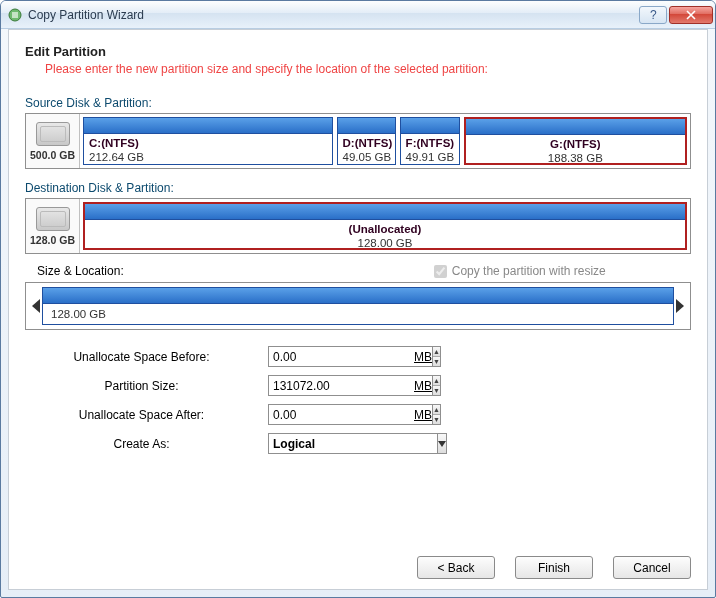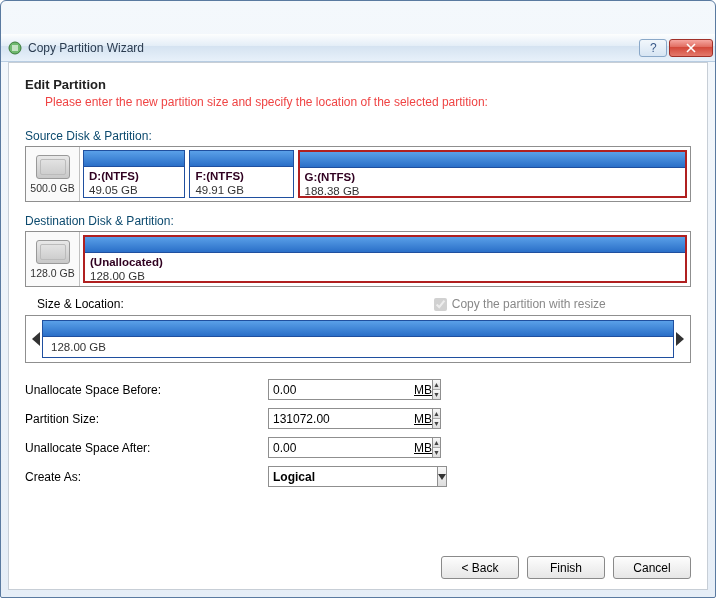--- a/index.html
+++ b/index.html
@@ -1,61 +1,61 @@
 <!DOCTYPE html>
 <html><head>
 <meta charset="utf-8">
 <style>
   * { box-sizing: border-box; margin: 0; padding: 0; font-family: "Segoe UI", Tahoma, sans-serif; font-size: 12px; }
   body { background: #fff; }
   .window { width: 716px; height: 598px; border: 1px solid #5a7aa0; background: linear-gradient(#f4f8fc, #e6eef7); border-radius: 6px 6px 2px 2px; overflow: hidden; display: flex; flex-direction: column; }
-  .titlebar { height: 28px; background: linear-gradient(#fdfefe, #e3edf7 45%, #d5e3f1 46%, #e8f1fa); display: flex; align-items: center; padding: 0 2px 0 6px; border-bottom: 1px solid #b8cde2; margin-top: 33px; }
+  .titlebar { height: 28px; background: linear-gradient(#fdfefe, #e3edf7 45%, #d5e3f1 46%, #e8f1fa); display: flex; align-items: center; padding: 0 2px 0 6px; border-bottom: 1px solid #b8cde2; }
   .titlebar .icon { width: 16px; height: 16px; margin-right: 5px; display:flex; align-items:center; justify-content:center;}
   .titlebar .title { flex: 1; color: #2b3c50; }
   .tbtn { width: 28px; height: 18px; border: 1px solid #8aa8c8; border-radius: 3px; margin-left: 2px; display:flex; align-items:center; justify-content:center; background: linear-gradient(#f2f7fc,#d7e5f3); cursor:default;}
   .tbtn.close { width: 44px; background: linear-gradient(#f6a6a0,#e06b5f 45%,#d3483a 46%,#e3796c); border-color:#a03028;}
   .tbtn svg { display:block; }
   .client { flex:1; background:#fff; margin: 0 7px 7px 7px; border: 1px solid #c7ced6; display:flex; flex-direction:column; padding: 14px 16px 10px 16px; }
   .hdr-title { font-weight: bold; font-size: 13px; color:#222; }
   .hdr-sub { margin: 3px 0 14px 20px; color:#ef4444; }
   .sec-label { color:#0c4a6e; margin: 6px 0 3px 0; }
   .disk-row { display:flex; align-items:stretch; border:1px solid #8f8f8f; background:#fff; height:56px; }
-  .disk-icon { width:54px; border-right:1px solid #c0c0c0; display:flex; flex-direction:column; align-items:center; justify-content:center; background:#fafafa;}
+  .disk-icon { width:54px; border-right:1px solid #c0c0c0; display:flex; flex-direction:column; align-items:center; justify-content:center; background:#fafafa;font-weight:bold;}
   .disk-icon .hd { width:34px; height:24px; background: linear-gradient(#e8e8e8,#c8c8c8); border:1px solid #999; border-radius:3px; position:relative;}
   .disk-icon .hd:before { content:""; position:absolute; left:3px; top:3px; right:3px; bottom:3px; border:1px solid #bbb; border-radius:2px;}
   .disk-icon .cap { font-size:10.5px; color:#333; margin-top:3px;}
   .parts { flex:1; display:flex; gap:4px; padding:3px;}
   .part { border:1px solid #1f4f9f; display:flex; flex-direction:column; min-width:0; position:relative; background:#fff;}
-  .part.selected { border:2px solid #b02020; }
+  .part.selected { border:2px solid #b02020;text-align:center; }
   .phead { height:16px; background:linear-gradient(#5aa0e8,#2a6fc8); border-bottom:1px solid #1f4f9f;}
   .pbody { flex:1; padding:2px 5px 0 5px; line-height:1.25; overflow:hidden; white-space:nowrap;}
   .pname { font-weight:bold; color:#300020; font-size:11.5px;}
   .psize { color:#333; font-size:11.5px;}
   .sizeloc-row { display:flex; align-items:center; margin:10px 0 4px 12px;}
   .sizeloc-row .lbl { flex:0 0 auto;}
   .chk { margin-left: 310px; display:flex; align-items:center; color:#888;}
   .chk input { margin-right:5px; accent-color:#888;}
   .resize-wrap { border:1px solid #8f8f8f; padding:4px; display:flex; align-items:stretch; height:48px; margin-bottom:16px; background:#fff;}
   .handle { width:12px; display:flex; align-items:center; justify-content:center; cursor:ew-resize;}
   .handle svg { display:block;}
   .resize-bar { flex:1; border:1px solid #1f4f9f; display:flex; flex-direction:column;}
   .resize-bar .pbody { padding:3px 8px;}
   .form { display:grid; grid-template-columns: 1fr 140px 40px 1fr; row-gap:8px; align-items:center;}
-  .form .flabel { grid-column:1; text-align:left; padding-right:10px;}
+  .form .flabel { grid-column:1; text-align:center; padding-right:10px;}
   .form .finput { grid-column:2; display:flex;}
   .form .funit { grid-column:3; padding-left:6px;text-decoration:underline;}
   .spin { display:flex; width:140px;}
   .spin input { flex:1; border:1px solid #8f8f8f; border-right:none; padding:2px 4px; height:21px;}
   .spin .btns { width:17px; display:flex; flex-direction:column; border:1px solid #8f8f8f;}
   .spin .btns div { flex:1; background:linear-gradient(#f8f8f8,#ddd); display:flex; align-items:center; justify-content:center; cursor:default; font-size:7px; color:#444;}
   .spin .btns div:first-child { border-bottom:1px solid #aaa;}
   .combo { display:flex; width:140px;}
   .combo input { flex:1; border:1px solid #8f8f8f; border-right:none; padding:6px 4px; height:21px; background:#fff;font-weight:bold;}
   .combo .cbtn { width:17px; border:1px solid #8f8f8f; background:linear-gradient(#f8f8f8,#ddd); display:flex; align-items:center; justify-content:center; cursor:default;}
-  .footer { margin-top:auto; display:flex; justify-content:flex-end; gap:8px; padding-top:10px;}
+  .footer { margin-top:auto; display:flex; justify-content:flex-end; gap:20px; padding-top:10px;}
   .btn { width:78px; height:23px; border:1px solid #8a8a8a; border-radius:3px; background:linear-gradient(#fdfdfd,#e6e6e6); cursor:default; display:flex; align-items:center; justify-content:center;}
 </style>
 </head>
 <body>
 
 <div class="window">
   <div class="titlebar">
     <span class="icon">
       <svg width="16" height="16" viewBox="0 0 16 16">
           <circle cx="8" cy="8" r="6" fill="#6fb96f" stroke="#3a7a3a"></circle>
@@ -79,20 +79,27 @@
     <div class="hdr-title">Edit Partition</div>
     <div class="hdr-sub">Please enter the new partition size and specify the location of the selected partition:</div>
 
     <div class="sec-label">Source Disk &amp; Partition:</div>
     <div class="disk-row">
       <div class="disk-icon">
         <div class="hd"></div>
         <div class="cap">500.0 GB</div>
       </div>
       <div class="parts" id="src-parts">
+          <div class="part" style="flex: 212.64 1 0%;">
+            <div class="phead"></div>
+            <div class="pbody">
+              <div class="pname">C:(NTFS)</div>
+              <div class="psize">212.64 GB</div>
+            </div>
+          </div>
           <div class="part" style="flex: 49.05 1 0%;">
             <div class="phead"></div>
             <div class="pbody">
               <div class="pname">D:(NTFS)</div>
               <div class="psize">49.05 GB</div>
             </div>
           </div>
           <div class="part" style="flex: 49.91 1 0%;">
             <div class="phead"></div>
             <div class="pbody">

